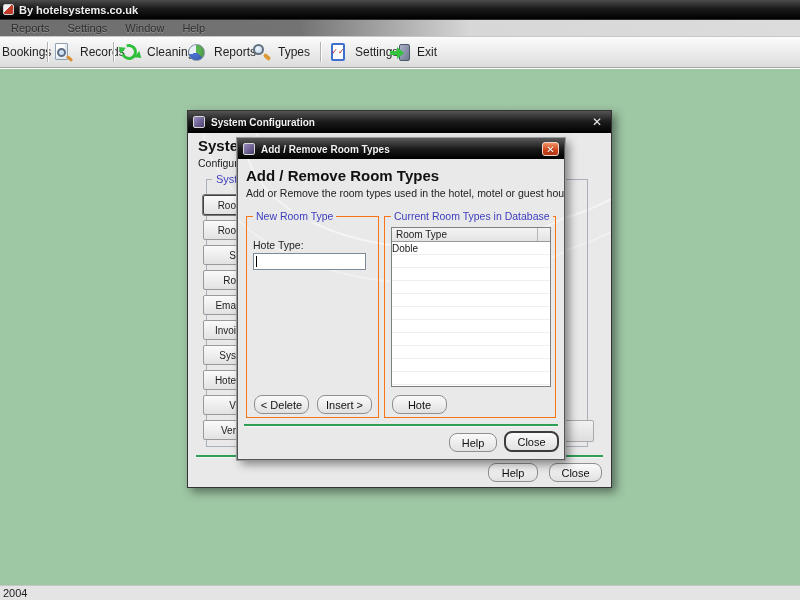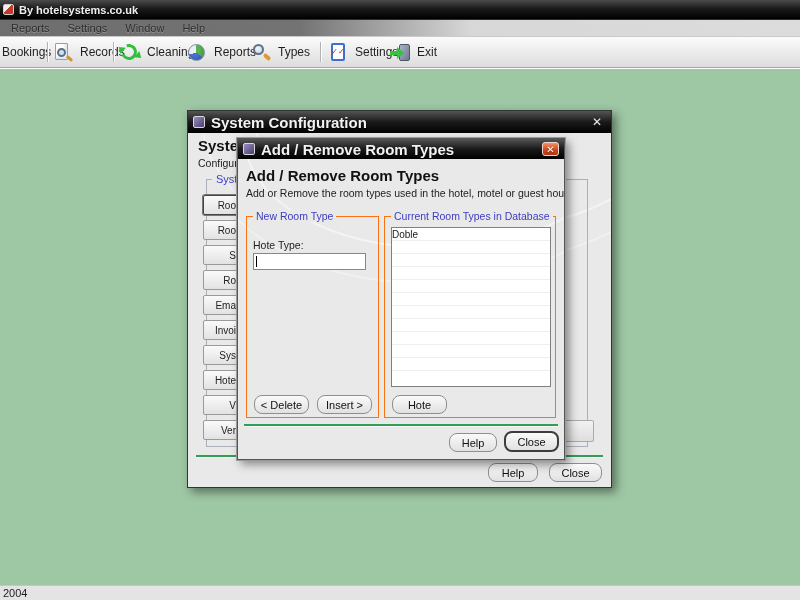--- a/index.html
+++ b/index.html
@@ -72,21 +72,21 @@
   .desktop { position:absolute; left:0; top:69px; width:800px; height:516px; background:#9ec7a4; }
   .statusbar { position:absolute; left:0; top:585px; width:800px; height:15px; background:#e4e4e4;
     border-top:1px solid #c6c6c6; display:flex; align-items:center; }
   .status-text { font-size:11px; color:#1c1c1c; padding-left:3px; }
 
   
   .dialog { position:absolute; background:#e9e9e9; border:1px solid #333;
     box-shadow:4px 4px 9px rgba(0,0,0,.45); }
   .dlg-titlebar { position:absolute; left:0; top:0; right:0; display:flex; align-items:center;
     gap:6px; padding:0 5px; background:linear-gradient(#545454,#1a1a1a 50%,#000); }
-  .dlg-title-text { color:#f2f2f2; font-size:15px; font-weight:bold; text-shadow:0 1px 1px #000; white-space:nowrap; }
+  .dlg-title-text { color:#f2f2f2; font-size:10px; font-weight:bold; text-shadow:0 1px 1px #000; white-space:nowrap; }
   .dlg-icon { width:12px; height:12px; border:1px solid #d8d8d8; border-radius:2px;
     background:linear-gradient(135deg,#9b8cc4,#4a3f6a); flex:0 0 auto; }
   .dlg-close-plain { margin-left:auto; color:#e8e8e8; font-size:12px; font-weight:bold; padding:0 4px; cursor:default; }
   .dlg-close-red { margin-left:auto; width:17px; height:14px; border:1px solid #f3d9cd; border-radius:3px;
     background:linear-gradient(#f49067,#d24a1e 55%,#b33412); color:#fff; font-size:10px; font-weight:bold;
     display:flex; align-items:center; justify-content:center; text-shadow:0 1px 1px rgba(0,0,0,.4); }
   .dlg-body { position:absolute; left:0; right:0; bottom:0; overflow:hidden; }
   .swoosh { position:absolute; border-radius:50%; pointer-events:none; }
 
   .outer-dialog { left:187px; top:110px; width:425px; height:378px; z-index:10; }
@@ -288,20 +288,24 @@
         <span class="field-label">Hote Type:</span>
         <input class="room-type-input" type="text" value="" style="">
         <span class="caret"></span>
         <div class="btn btn-delete">&lt; Delete</div>
         <div class="btn btn-insert">Insert &gt;</div>
       </div>
 
       <div class="group-box group-current">
         <span class="group-label">Current Room Types in Database</span>
         <div class="list-box">
+          <div class="list-header">
+            <span class="col-main">Room Type</span>
+            <span class="col-extra"></span>
+          </div>
           <div class="list-rows">
               <div class="list-row">Doble</div>
             </div>
         </div>
         <div class="btn btn-edit">Hote</div>
       </div>
 
       <div class="green-sep"></div>
       <div class="btn inner-help">Help</div>
       <div class="btn btn-default inner-close">Close</div>

